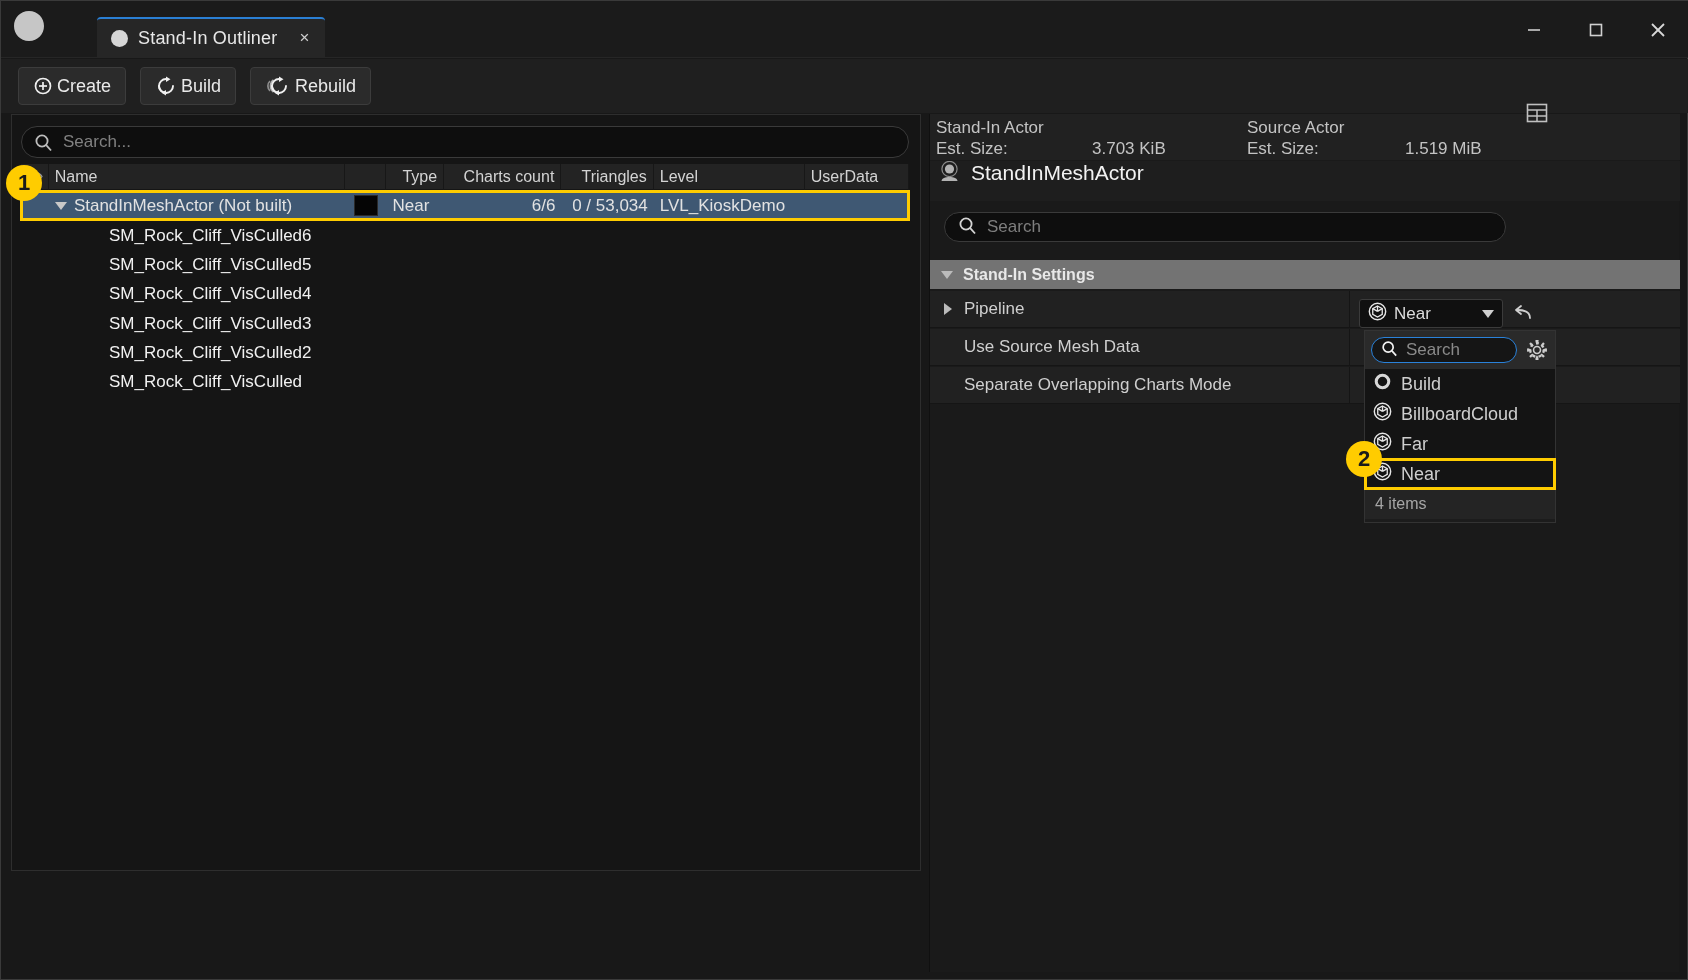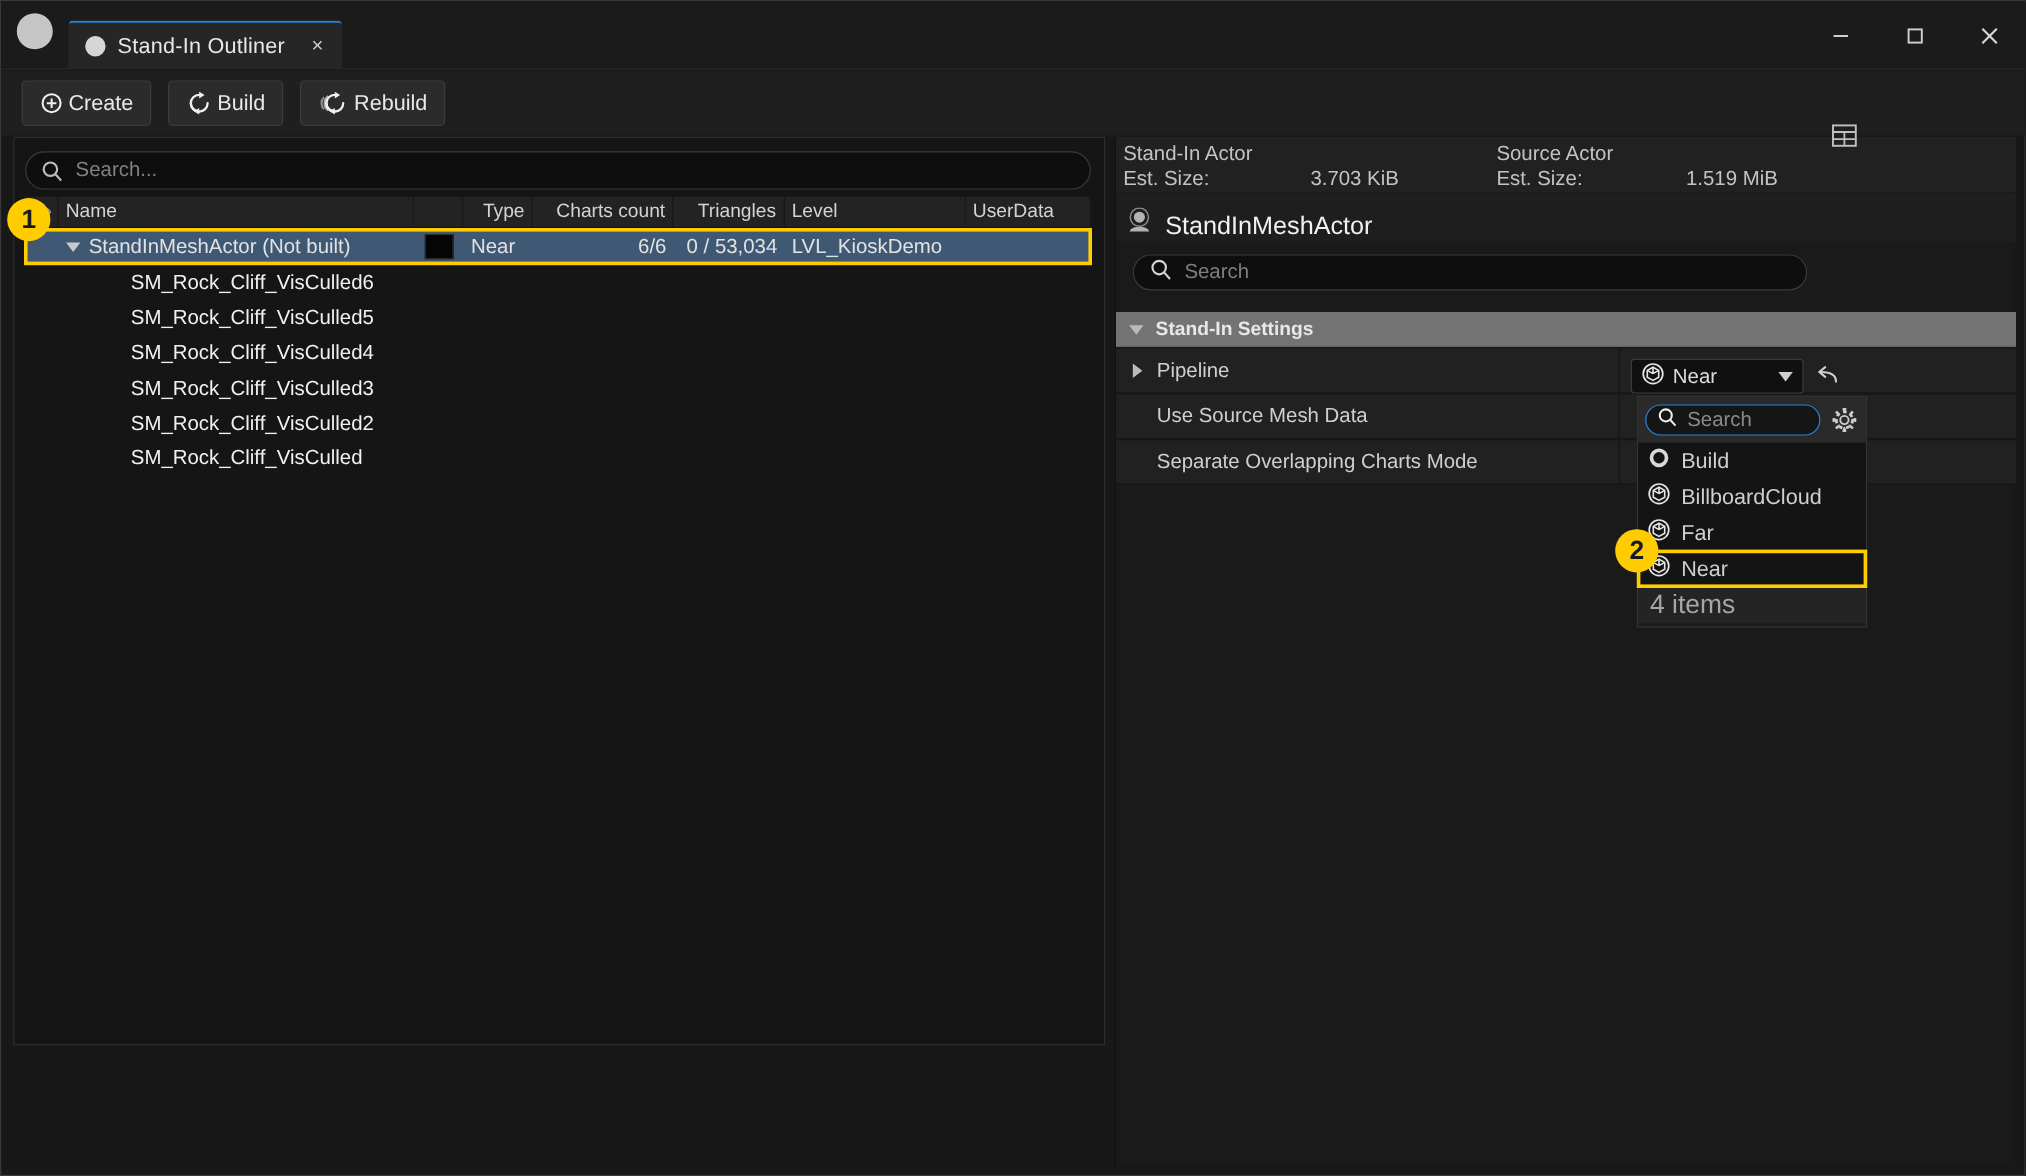--- a/index.html
+++ b/index.html
@@ -14,21 +14,21 @@
     width: 1688px; height: 980px;
     background: #181818;
     border: 1px solid #3a3a3a;
   }
 
   
   .titlebar {
     position: absolute; left: 0; top: 0; width: 1688px; height: 57px;
     background: #1b1b1b;
     border-bottom: 1px solid #262626;
-    display: flex; align-items: flex-end;
+    display: flex; align-items: flex-end; gap: 40px;
   }
   .ue-logo {
     width: 56px; height: 57px;
     display: flex; align-items: center; justify-content: center;
     padding-bottom: 6px;
   }
   .ue-logo svg { display:block; }
   .tab {
     height: 40px; min-width: 220px;
     background: #262626;
@@ -153,21 +153,21 @@
     border-left: 1px solid #101010;
   }
   .size-bar {
     position: absolute; left: 0; top: 0; width: 750px; height: 46px;
     background: #212121;
     color: #c3c3c3; font-size: 17px;
   }
   .size-bar .lbl { position: absolute; }
   .name-bar {
     position: absolute; left: 0; top: 47px; width: 750px; height: 40px;
-    display: flex; align-items: flex-end; gap: 10px; padding-left: 8px;
+    display: flex; align-items: flex-start; gap: 10px; padding-left: 8px;
     background: #1e1e1e;
   }
   .name-bar .t { color: #f2f2f2; font-size: 21px; }
   .det-search {
     position: absolute; left: 14px; top: 98px;
     width: 562px; height: 30px;
     background: #0e0e0e; border: 1px solid #3a3a3a; border-radius: 15px;
     display: flex; align-items: center; gap: 10px; padding-left: 13px;
   }
   .det-search .ph { color: #7e7e7e; font-size: 17px; }
@@ -258,21 +258,21 @@
     color: #cfcfcf; font-size: 18px; cursor: pointer;
   }
   .dd-item.highlight {
     outline: 3px solid #ffcc00;
     outline-offset: -2px;
     position: relative; z-index: 2;
   }
   .dd-footer {
     height: 30px; background: #242424;
     display: flex; align-items: center; padding-left: 10px;
-    color: #a6a6a6; font-size: 22px;
+    color: #a6a6a6; font-size: 16px;
   }
 
   
   .badge {
     position: absolute;
     width: 36px; height: 36px; border-radius: 50%;
     background: #ffcc00;
     color: #1a1a1a; font-size: 22px; font-weight: bold;
     display: flex; align-items: center; justify-content: center;
     z-index: 40;

